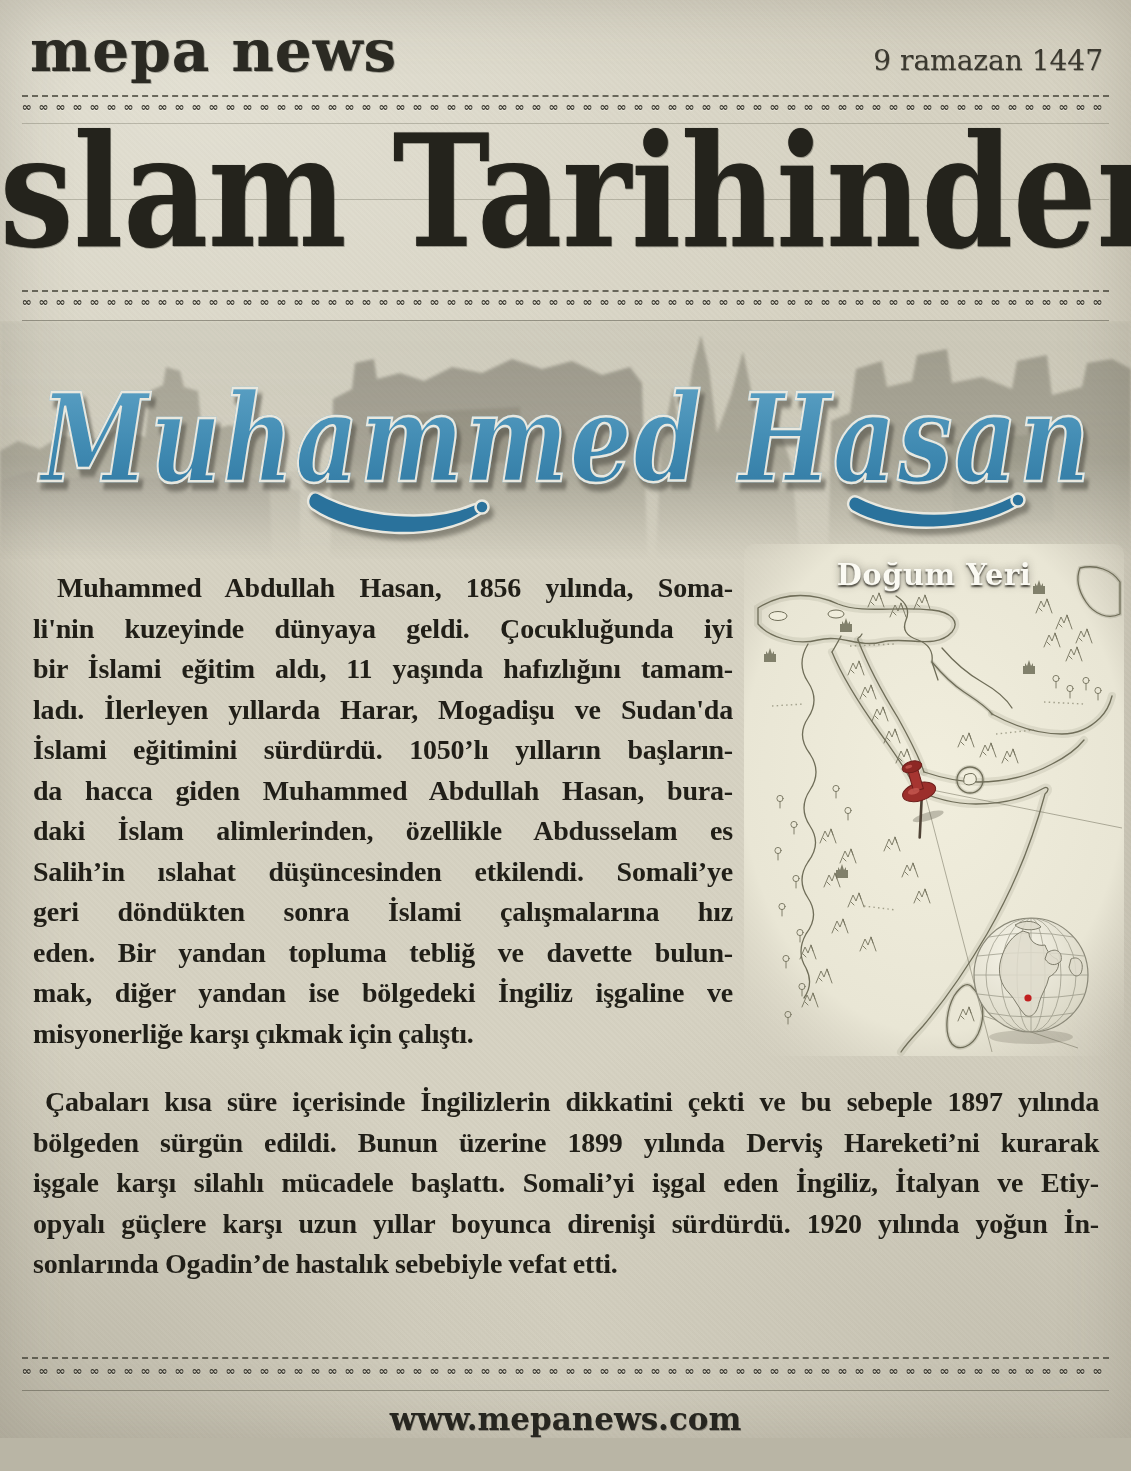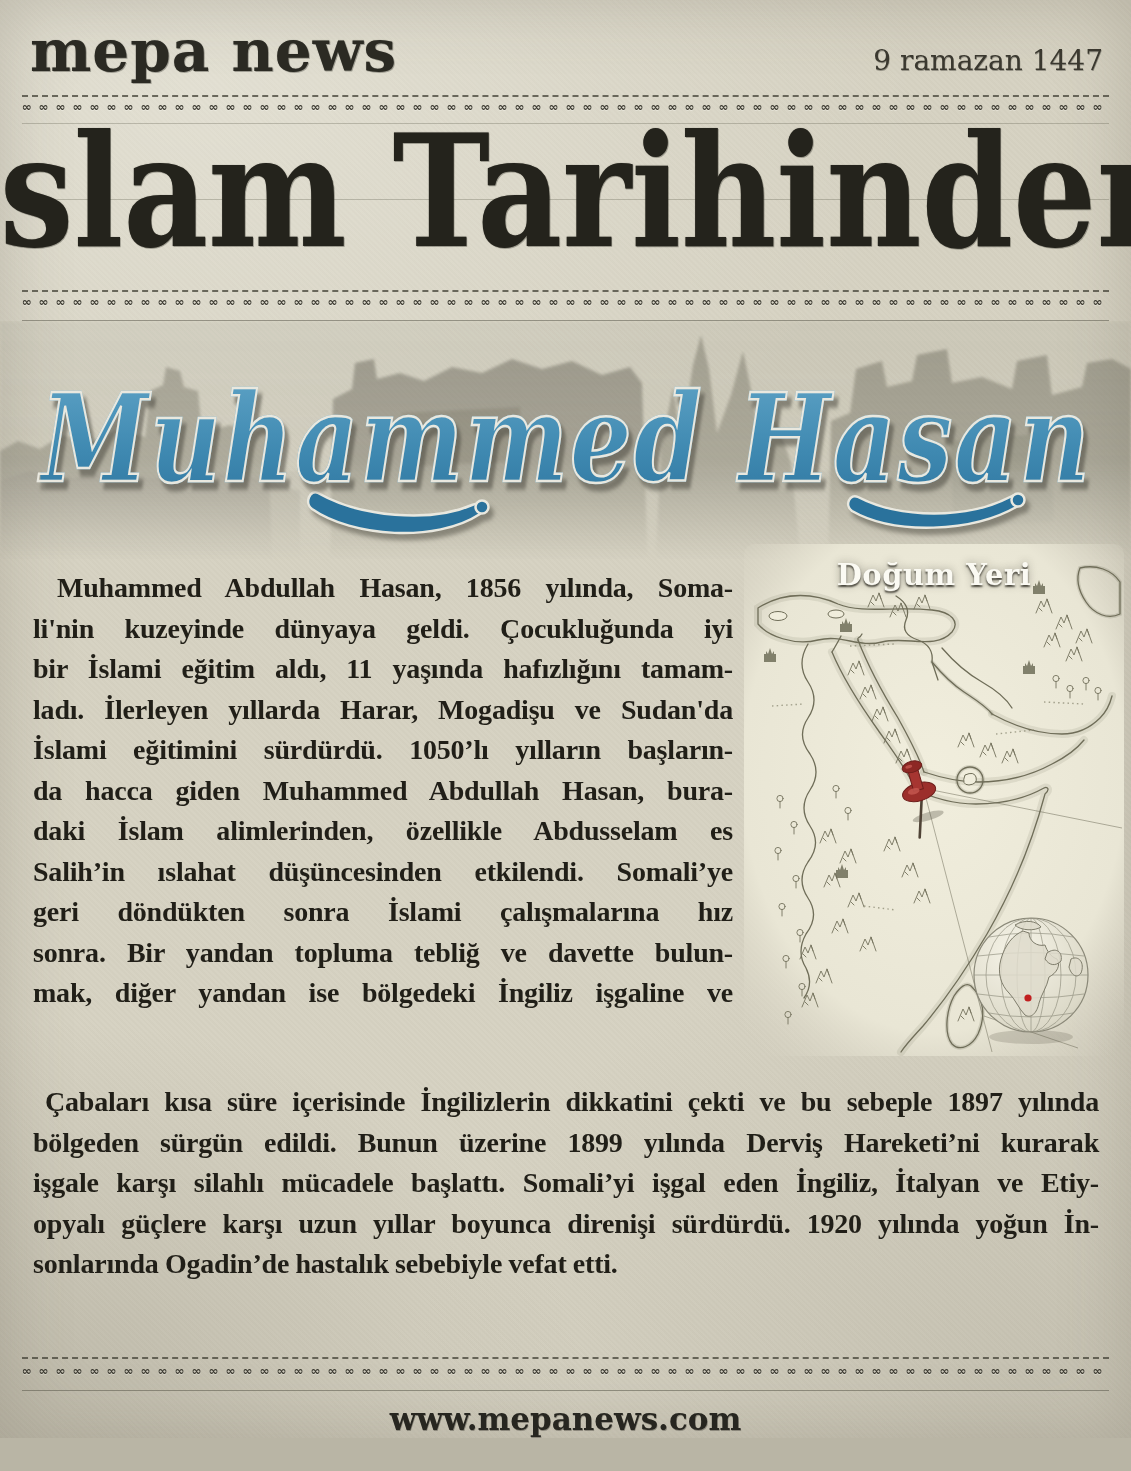--- a/index.html
+++ b/index.html
@@ -180,22 +180,23 @@
   <div class="article-col">
       <div class="line first-line">Muhammed Abdullah Hasan, 1856 yılında, Soma-</div>
       <div class="line">li'nin kuzeyinde dünyaya geldi. Çocukluğunda iyi</div>
       <div class="line">bir İslami eğitim aldı, 11 yaşında hafızlığını tamam-</div>
       <div class="line">ladı. İlerleyen yıllarda Harar, Mogadişu ve Sudan'da</div>
       <div class="line">İslami eğitimini sürdürdü. 1050’lı yılların başların-</div>
       <div class="line">da hacca giden Muhammed Abdullah Hasan, bura-</div>
       <div class="line">daki İslam alimlerinden, özellikle Abdusselam es</div>
       <div class="line">Salih’in ıslahat düşüncesinden etkilendi. Somali’ye</div>
       <div class="line">geri döndükten sonra İslami çalışmalarına hız</div>
-      <div class="line">sonra. Bir yandan topluma tebliğ ve davette bulun-</div>
+      <div class="line">eden. Bir yandan topluma tebliğ ve davette bulun-</div>
       <div class="line">mak, diğer yandan ise bölgedeki İngiliz işgaline ve</div>
+      <div class="line last-line">misyonerliğe karşı çıkmak için çalıştı.</div>
     </div>
 
   <aside class="map-panel">
     <div class="map-caption">Doğum Yeri</div>
     <svg width="380" height="512" viewBox="0 0 380 512" aria-hidden="true">
       <defs>
         <radialGradient id="mapbg" cx="0.5" cy="0.45" r="0.72">
           <stop offset="0" stop-color="#f1eedd"></stop>
           <stop offset="0.7" stop-color="#e9e6d5"></stop>
           <stop offset="1" stop-color="#d6d2c2" stop-opacity="0"></stop>

